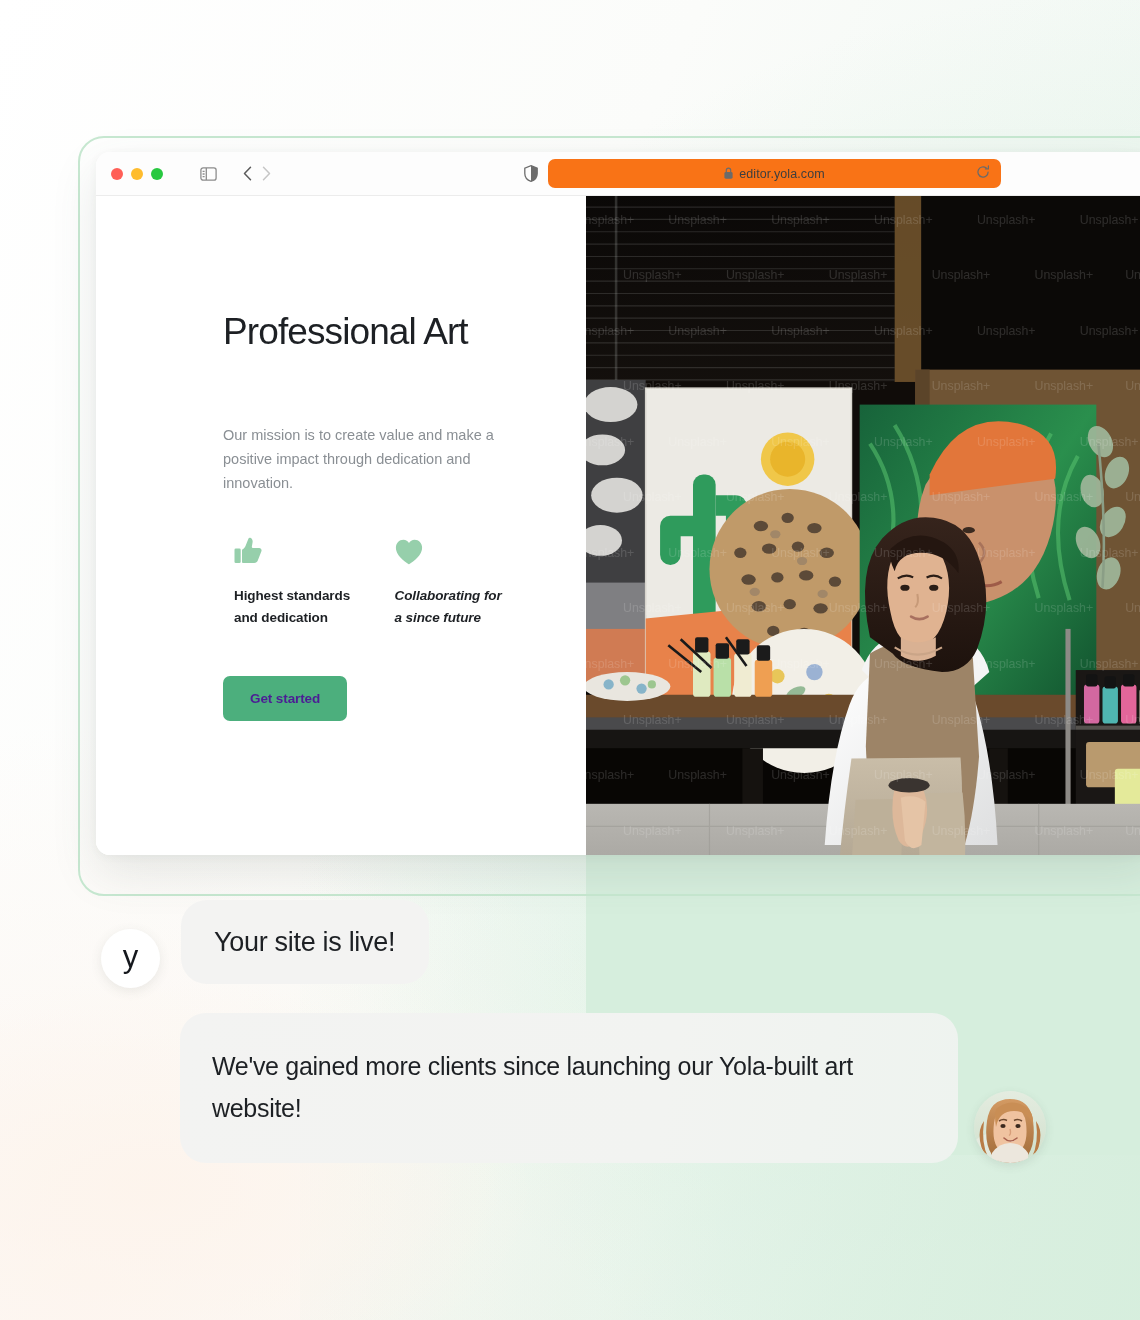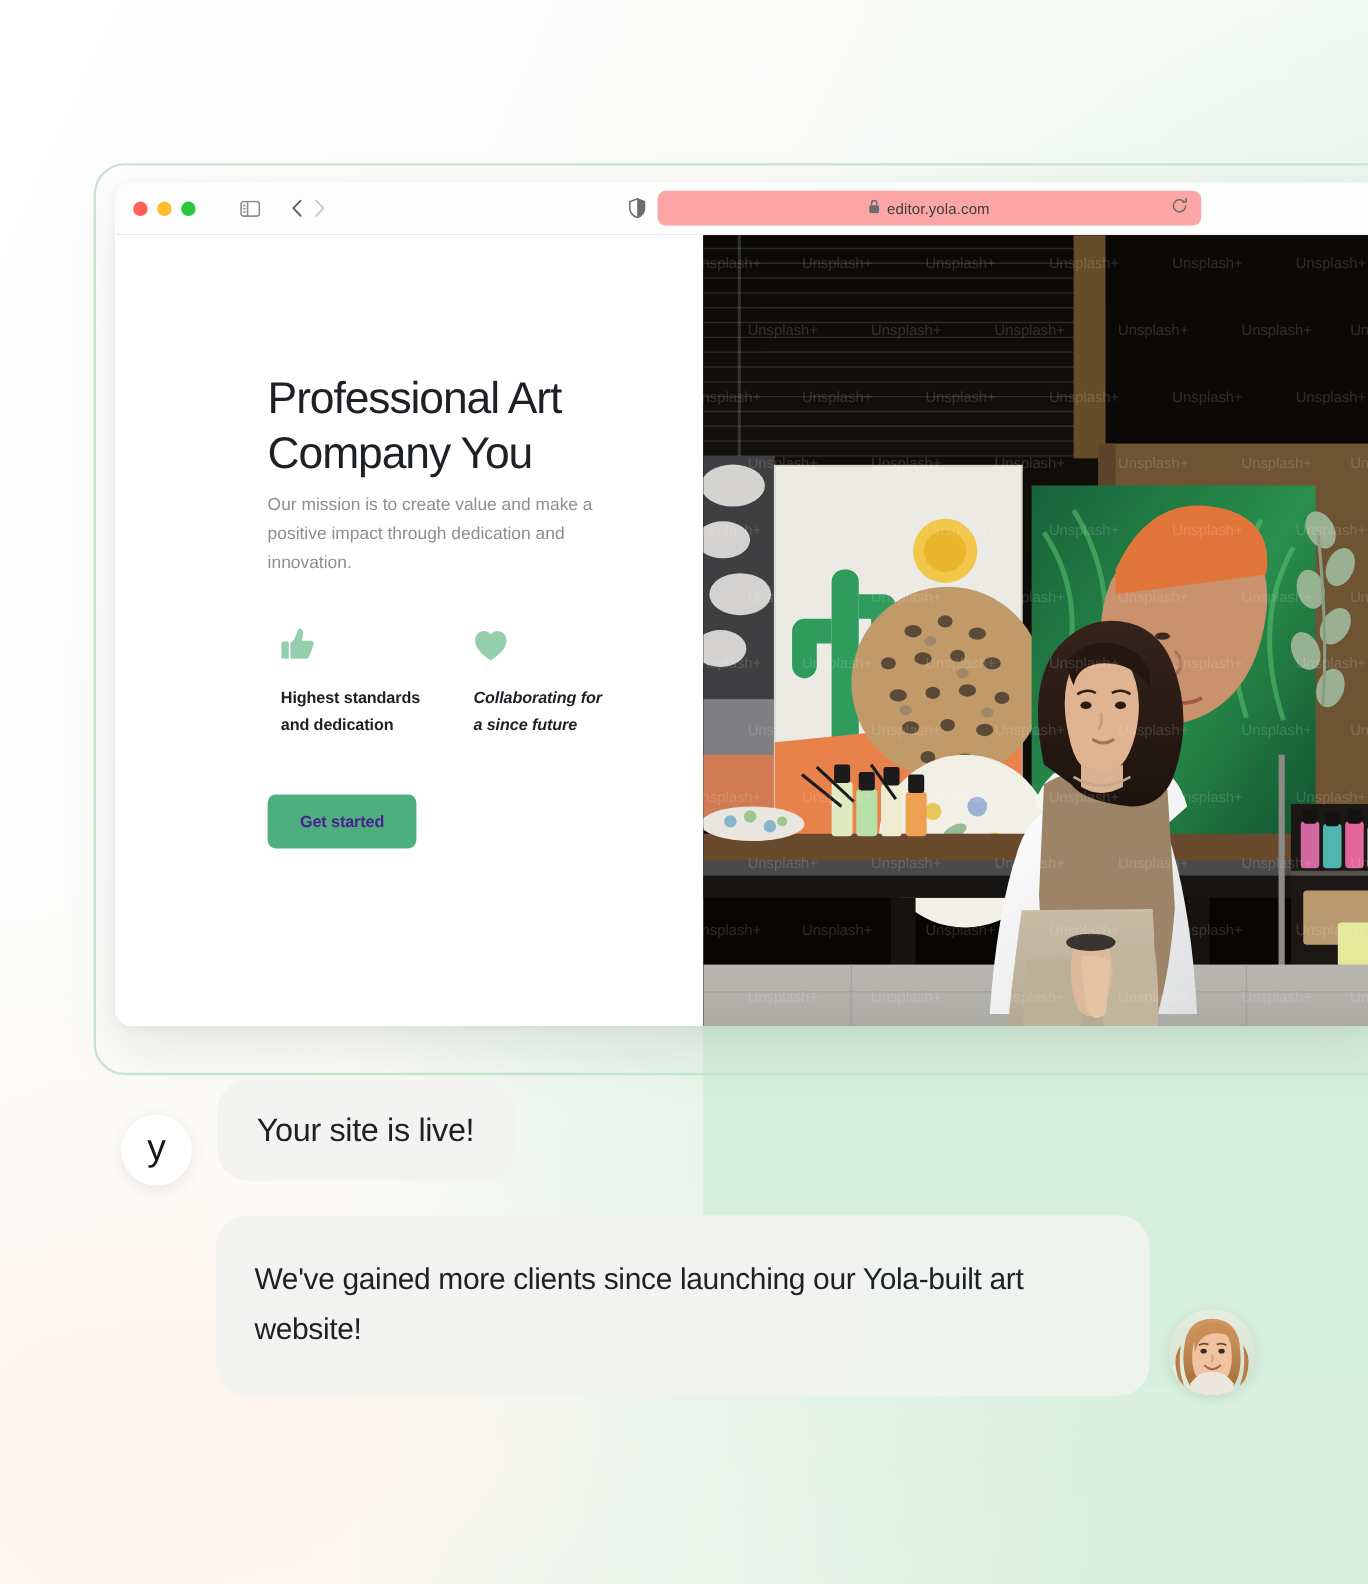--- a/index.html
+++ b/index.html
@@ -89,21 +89,21 @@
   #sidebar-btn { margin-left: 37px; }
   #nav-back    { margin-left: 26px; color: #5b5b5b; }
   #nav-fwd     { margin-left: 10px; color: #c6c6c6; }
 
   #shield-btn { position: absolute; left: 428px; color: #6d6d6d; }
 
   .urlbar {
     position: absolute;
     left: 452px; top: 7px;
     width: 453px; height: 29px;
-    background: #fca5a5;
+    background: #f97316;
     border-radius: 7px;
     display: flex; align-items: center; justify-content: center;
     gap: 6px;
     text-align: right;
   }
   .url-text {
     font-size: 12.5px;
     color: #3e3e3e;
     letter-spacing: 0.1px;
   }
@@ -137,21 +137,21 @@
 
   .hero-title {
     font-size: 37px;
     line-height: 46px;
     font-weight: 400;
     letter-spacing: -0.9px;
     color: #1d2024;
   }
 
   .hero-sub {
-    margin-top: 8px;
+    margin-top: 22px;
     font-size: 14.5px;
     line-height: 24px;
     color: #8a8f94;
     width: 282px;
   }
 
   .features {
     margin-top: 40px;
     display: flex;
     gap: 0;
@@ -320,21 +320,21 @@
       </div>
     </div>
 
     <div class="viewport">
 
       <div class="hero-left">
         <div class="hero-inner">
 
           <h1 class="hero-title">
             <span>Professional Art</span><br>
-            <span>Company You</span><br>
+            <br>
           </h1>
 
           <p class="hero-sub">Our mission is to create value and make a positive impact through dedication and innovation.</p>
 
           <div class="features">
 
             <div class="feature">
               <div class="feat-icon">
                 <svg width="29" height="28" viewBox="0 0 29 28" fill="currentColor">
                   <rect x="0.5" y="11.5" width="6.2" height="14.5" rx="1.3"></rect>

